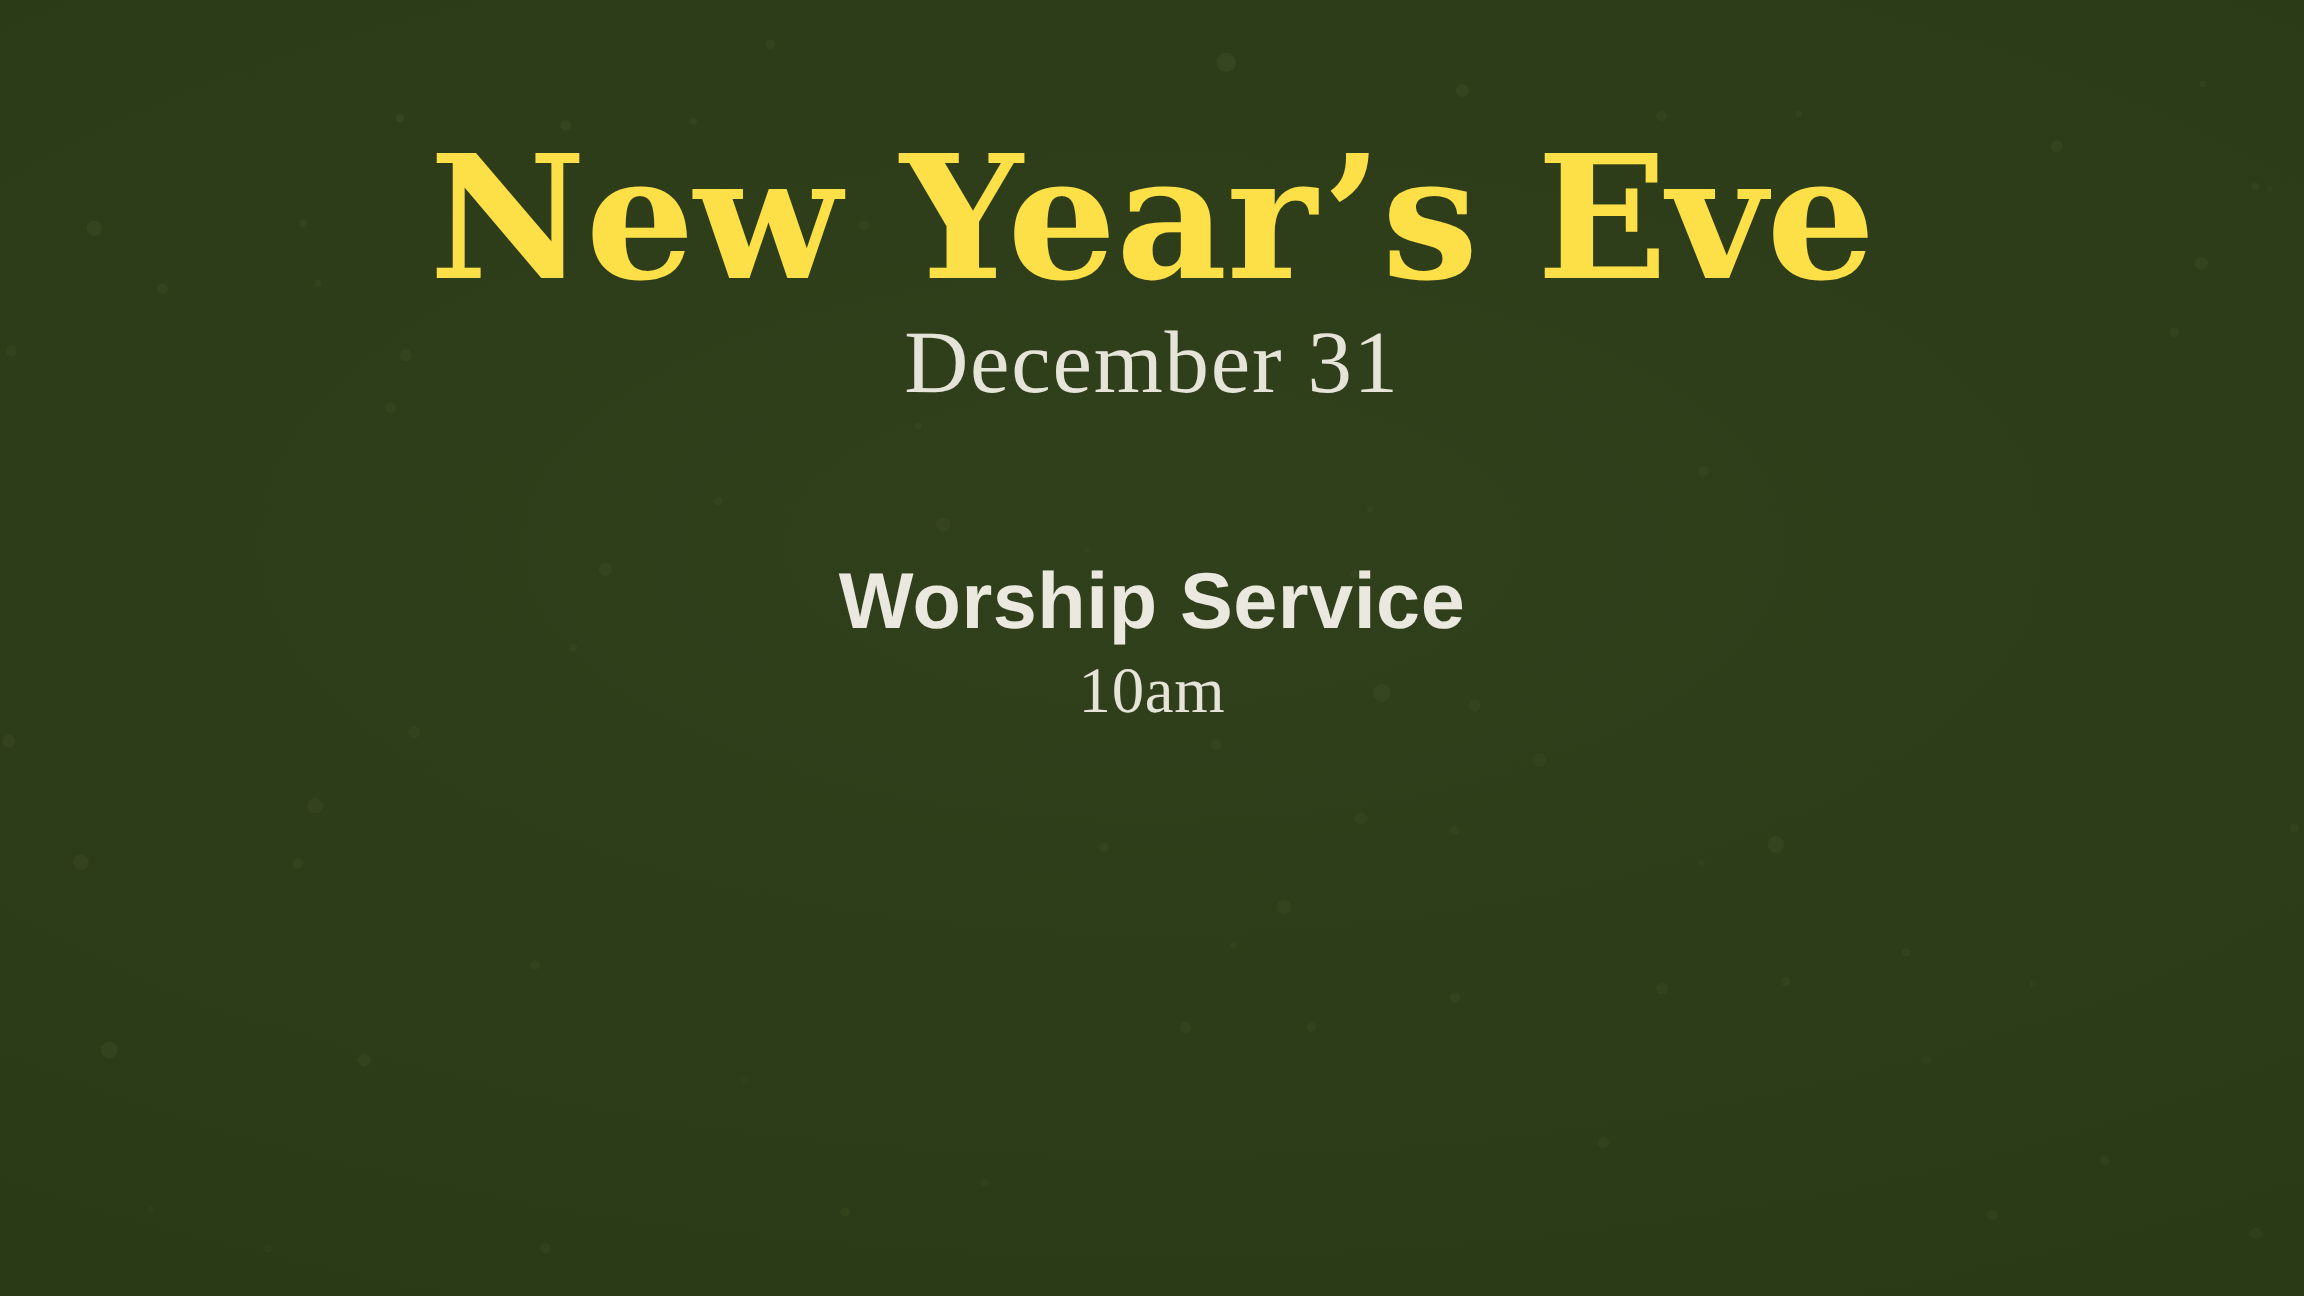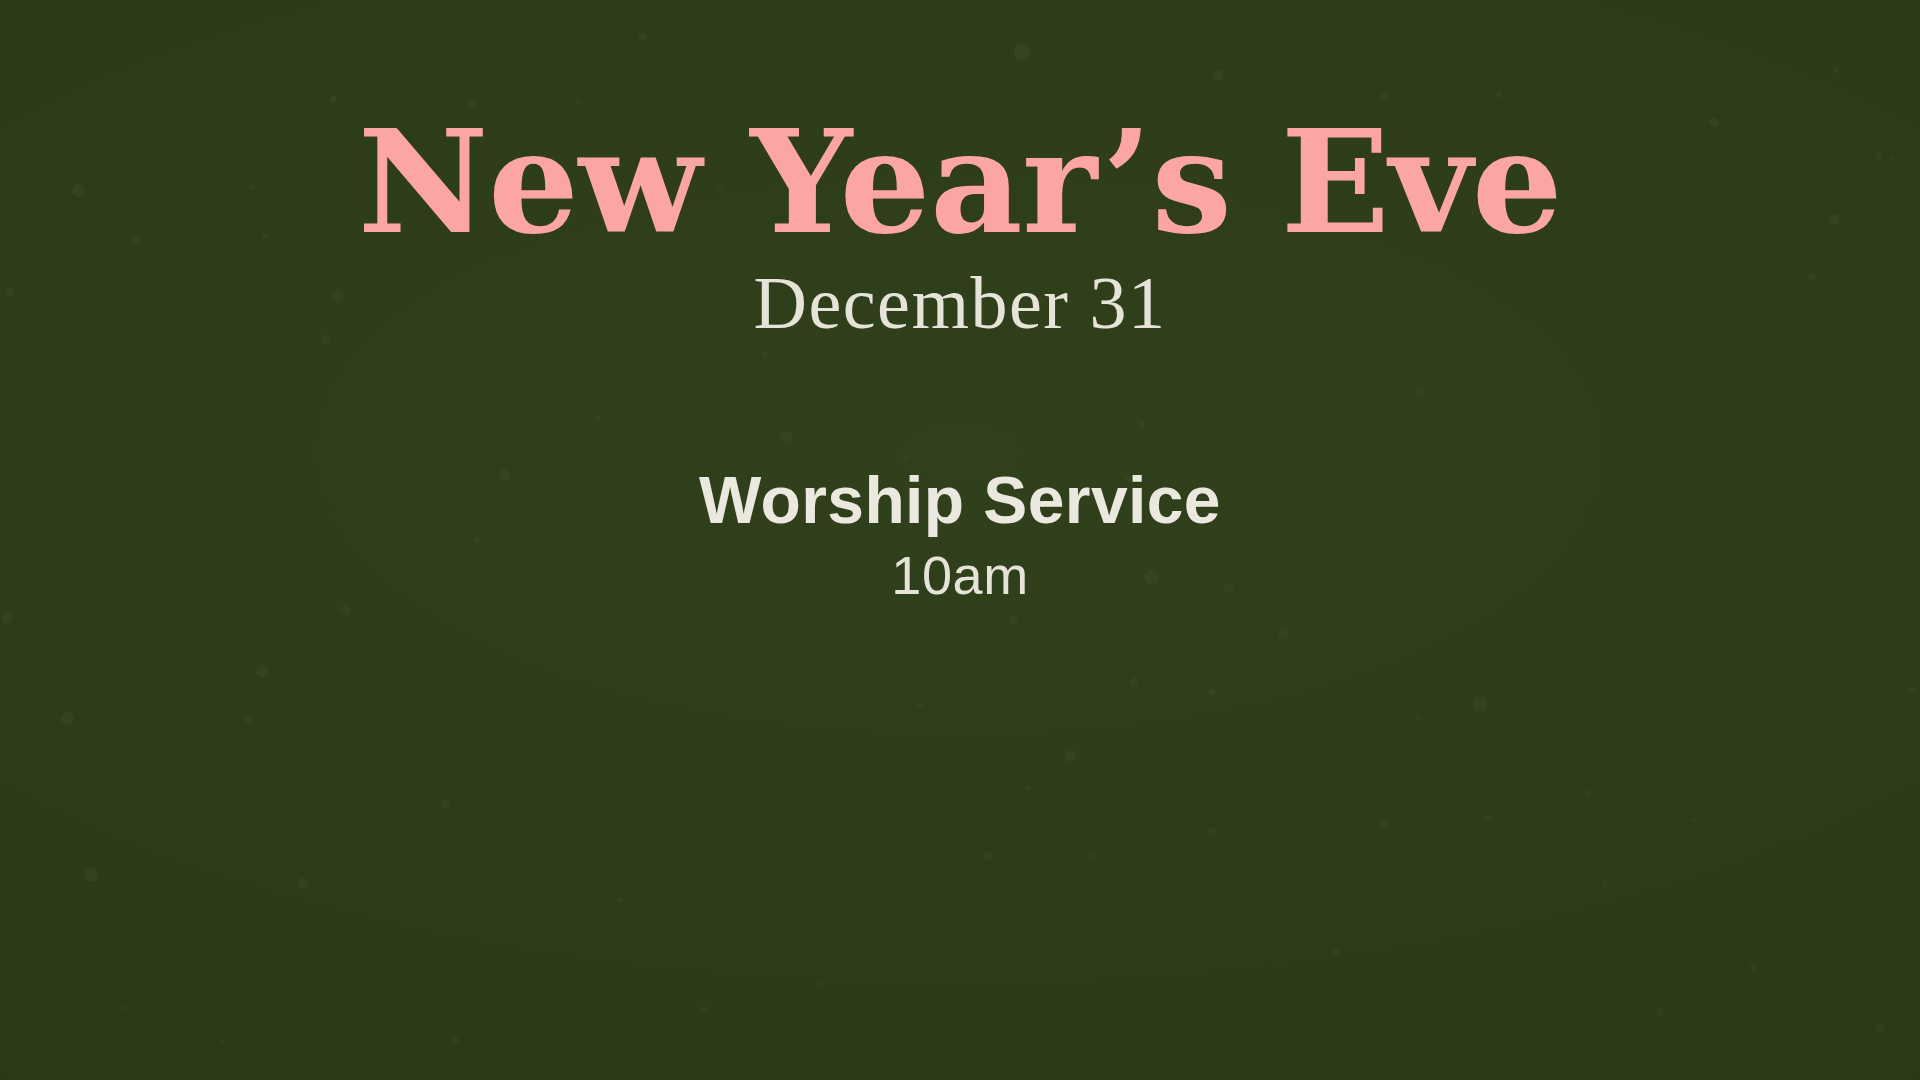--- a/index.html
+++ b/index.html
@@ -89,21 +89,21 @@
     font-weight: 700;
     font-size: 66px;
     line-height: 1.12;
     letter-spacing: 0.4px;
     color: #EBE8DF;
     white-space: nowrap;
   }
 
   #service-time {
     margin-top: 8px;
-    font-family: Liberation Sans, sans-serif;
+    font-family: Liberation Serif, serif;
     font-weight: 400;
     font-size: 54px;
     line-height: 1.1;
     letter-spacing: 0.6px;
     color: #E6E3D9;
     white-space: nowrap;
   }
 </style>
 </head>
 <body>
@@ -181,21 +181,21 @@
       <div class="speck" style="left: 903px; top: 455px; width: 6px; height: 6px; background: rgb(60, 76, 38); opacity: 0.3;"></div>
       <div class="speck" style="left: 1036.5px; top: 296.5px; width: 7px; height: 7px; background: rgb(60, 76, 38); opacity: 0.32;"></div>
       <div class="speck" style="left: 716px; top: 184px; width: 8px; height: 8px; background: rgb(60, 76, 38); opacity: 0.35;"></div>
       <div class="speck" style="left: 397.5px; top: 143.5px; width: 9px; height: 9px; background: rgb(60, 76, 38); opacity: 0.38;"></div>
     </div>
   <div id="vignette"></div>
 
   <div id="content">
 
     <div class="block">
-      <div id="event-title" style="color: #fca5a5;">New Year’s Eve</div>
+      <div id="event-title" style="color: #fde047;">New Year’s Eve</div>
       <div id="event-date" style="color: rgb(230, 227, 217);">December 31</div>
     </div>
 
     <div class="block">
       <div id="service-name" style="color: rgb(235, 232, 223);">Worship Service</div>
       <div id="service-time" style="color: rgb(230, 227, 217);">10am</div>
     </div>
 
   </div>
 </div>

